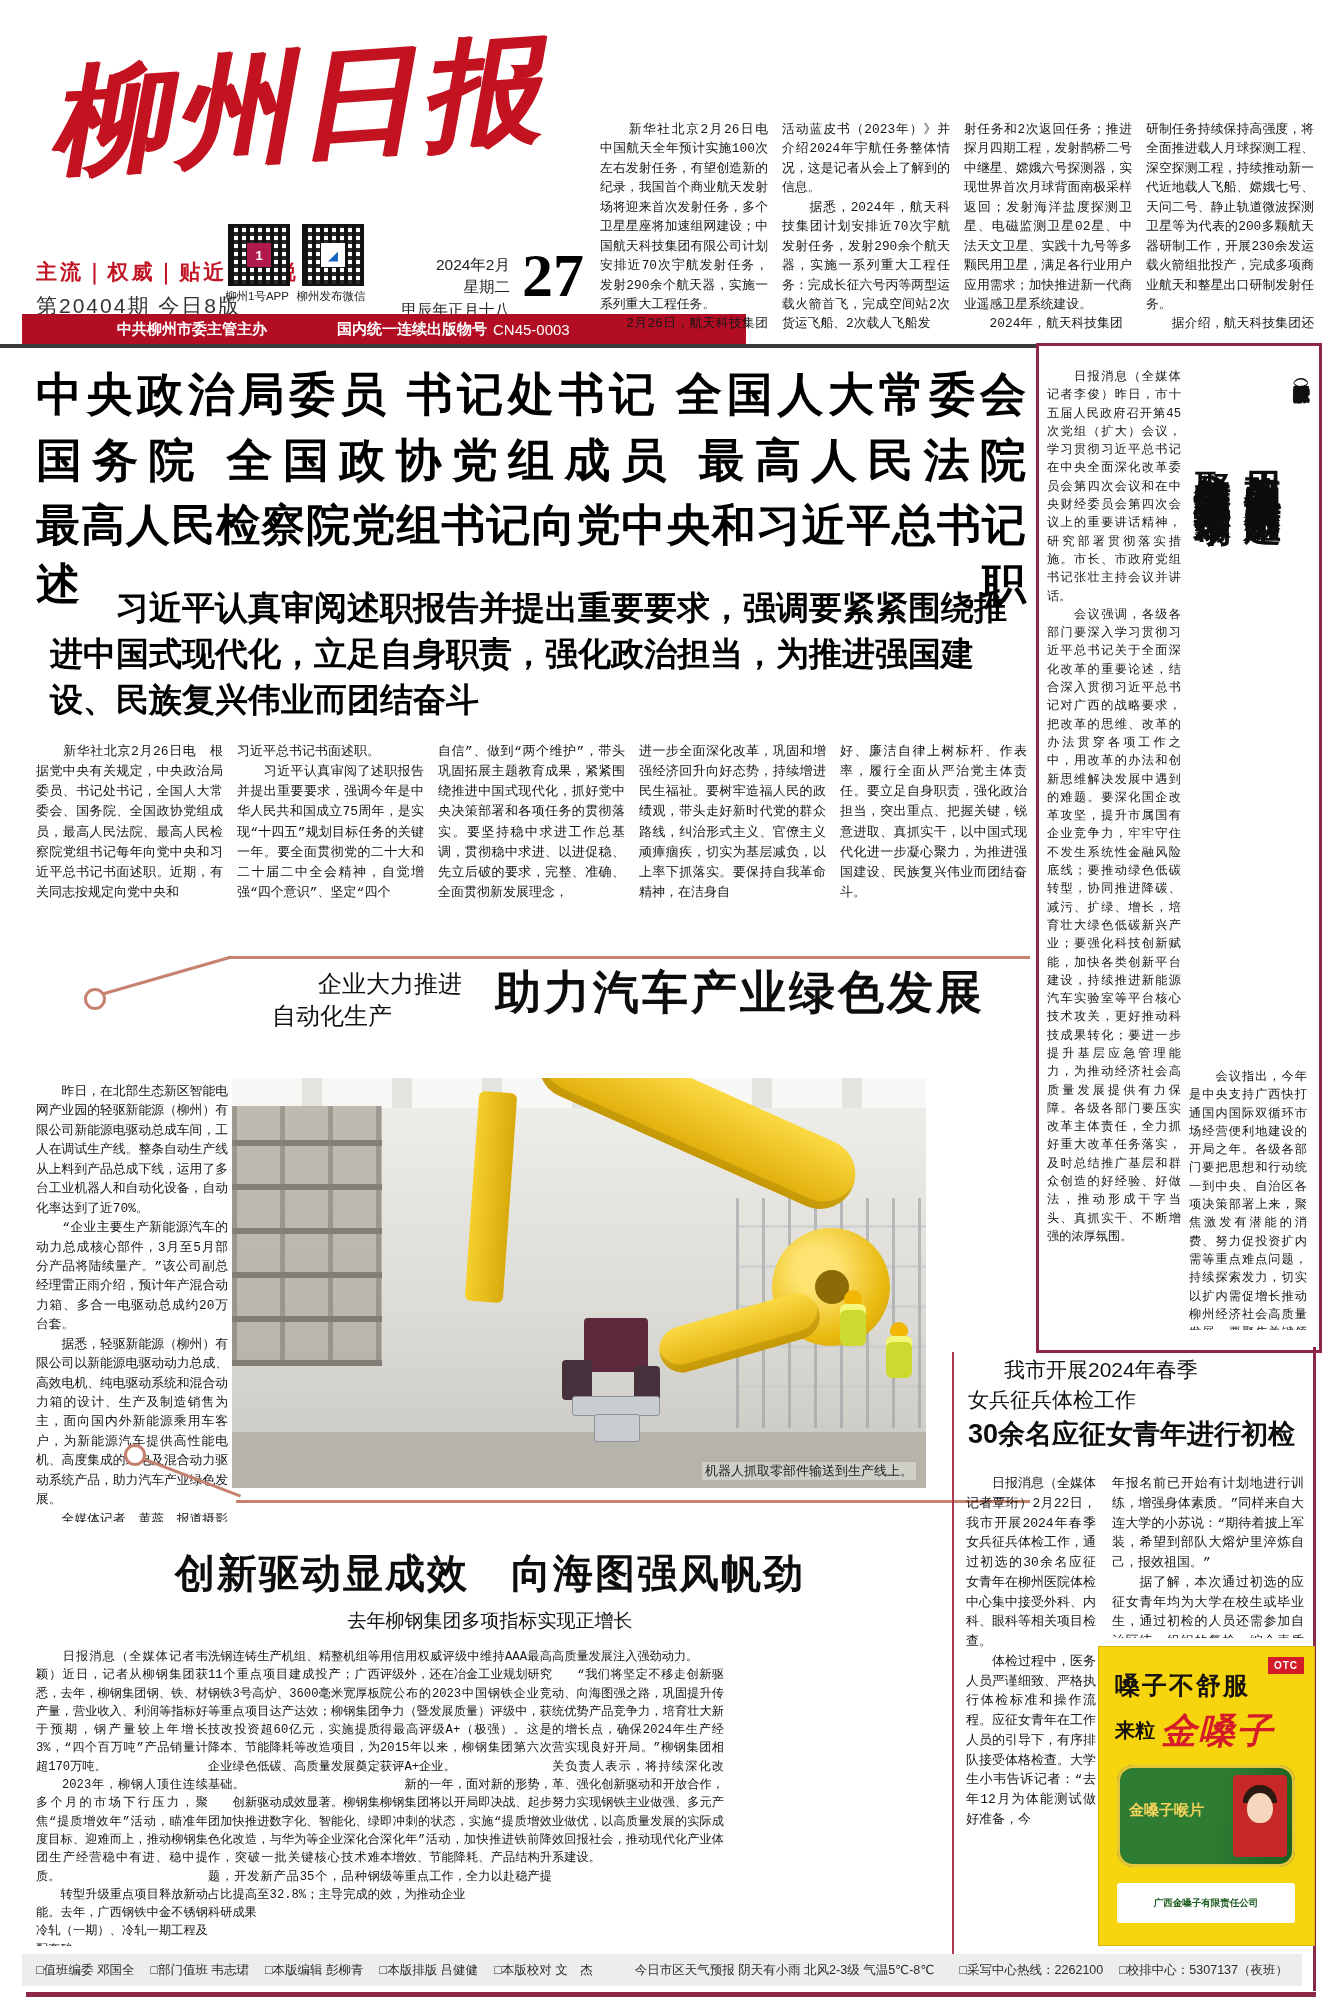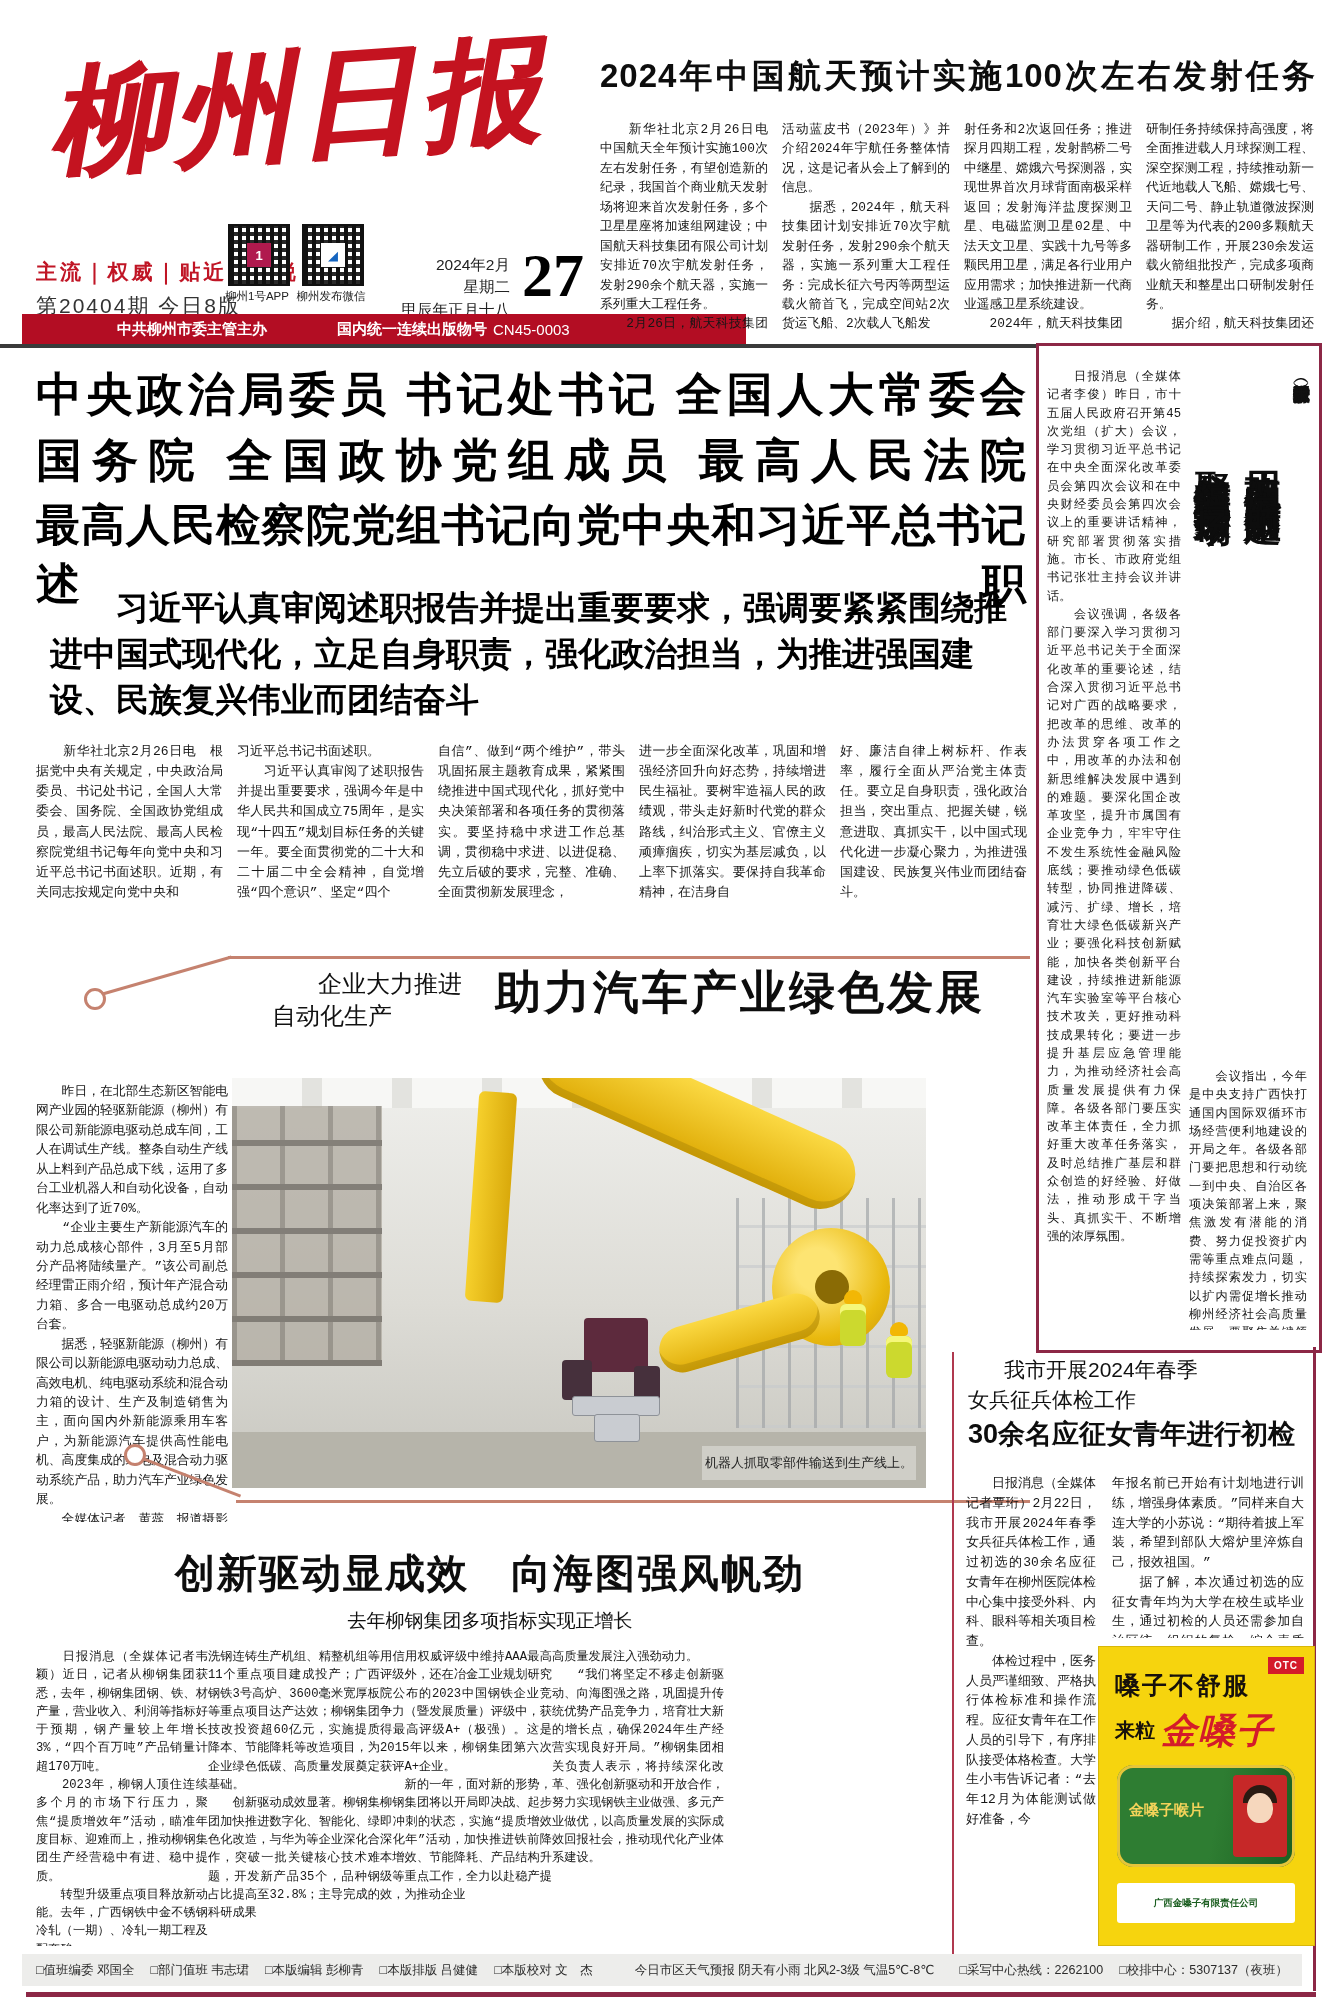--- a/index.html
+++ b/index.html
@@ -49,21 +49,21 @@
   .ph-joint{position:absolute;left:540px;top:150px;width:118px;height:118px;border-radius:50%;
       background:radial-gradient(circle at 38% 35%,#fde472 20%,#e9b90e 65%,#c8960a);}
   .ph-joint-cap{position:absolute;left:583px;top:192px;width:34px;height:34px;border-radius:50%;background:#8a6b05;}
   .ph-grip{position:absolute;background:#46303c;border-radius:4px;}
   .ph-grip.maroon{background:#5d2a3d;}
   .ph-part{position:absolute;background:#c9ccd1;border:1px solid #8e9298;border-radius:3px;}
   .worker-helmet{position:absolute;width:18px;height:14px;border-radius:9px 9px 4px 4px;background:#f2b705;}
   .worker-body{position:absolute;width:26px;height:42px;border-radius:6px;background:#ccd92e;
       box-shadow:inset 0 6px 0 #f5f77a;}
   #photo-caption{position:absolute;right:10px;bottom:8px;font-size:13px;color:#222;
-      font-family:"Liberation Serif","DejaVu Serif",serif;background:rgba(255,255,255,.35);padding:8px 3px;}
+      font-family:"Liberation Serif","DejaVu Serif",serif;background:rgba(255,255,255,.35);padding:0 3px;}
   
   #ad{background:#f6d40e;border:1px solid #d8b70a;overflow:hidden;}
   #ad-otc{position:absolute;right:10px;top:10px;background:#d41b2a;color:#fff;font-weight:900;
       font-size:10px;padding:3px 6px;border-radius:0;letter-spacing:1px;}
   #ad-line1{position:absolute;left:16px;top:22px;font-size:25px;font-weight:900;color:#17110b;letter-spacing:2px;}
   #ad-line2{position:absolute;left:16px;top:60px;font-size:20px;font-weight:900;color:#17110b;}
   #ad-brand{font-family:"DejaVu Serif",serif;font-style:italic;font-weight:bold;
       font-size:36px;color:#d41b2a;letter-spacing:2px;vertical-align:-6px;}
   #ad-box{position:absolute;left:18px;top:118px;width:178px;height:102px;border-radius:16px;
       background:linear-gradient(100deg,#2e7d32 55%,#1b5e20);box-shadow:inset 0 0 0 3px #e6c53a;}
@@ -109,21 +109,20 @@
   </div>
   <div class="abs" style="left:522px;top:240px;font-family:'Liberation Serif','DejaVu Serif',serif;font-weight:bold;font-size:62px;color:#000;">27</div>
 
   <div id="red-bar" class="abs" style="left:22px;top:314px;width:724px;height:30px;">
     <span style="margin-left:95px;">中共柳州市委主管主办</span>
     <span style="margin-left:70px;">国内统一连续出版物号</span>
     <span style="margin-left:6px;font-weight:normal;">CN45-0003</span>
   </div>
   <div class="abs" style="left:0;top:344px;width:1036px;height:4px;background:#3a3a3a;"></div>
 
-  <div class="abs h-sans justify-line" style="left:600px;top:54px;width:716px;font-size:33px;">2024年中国航天预计实施100次左右发射任务</div>
   <div class="abs" style="left:600px;top:120px;width:716px;height:212px;display:flex;gap:14px;">
     <div class="col-text" style="width:168px;height:212px;font-size:12.8px;line-height:1.52;">　　新华社北京2月26日电　中国航天全年预计实施100次左右发射任务，有望创造新的纪录，我国首个商业航天发射场将迎来首次发射任务，多个卫星星座将加速组网建设；中国航天科技集团有限公司计划安排近70次宇航发射任务，发射290余个航天器，实施一系列重大工程任务。
 　　2月26日，航天科技集团在京发布《中国航天科技</div>
     <div class="col-text" style="width:168px;height:212px;font-size:12.8px;line-height:1.52;">活动蓝皮书（2023年）》并介绍2024年宇航任务整体情况，这是记者从会上了解到的信息。
 　　据悉，2024年，航天科技集团计划安排近70次宇航发射任务，发射290余个航天器，实施一系列重大工程任务：完成长征六号丙等两型运载火箭首飞，完成空间站2次货运飞船、2次载人飞船发</div>
     <div class="col-text" style="width:168px;height:212px;font-size:12.8px;line-height:1.52;">射任务和2次返回任务；推进探月四期工程，发射鹊桥二号中继星、嫦娥六号探测器，实现世界首次月球背面南极采样返回；发射海洋盐度探测卫星、电磁监测卫星02星、中法天文卫星、实践十九号等多颗民用卫星，满足各行业用户应用需求；加快推进新一代商业遥感卫星系统建设。
 　　2024年，航天科技集团</div>
     <div class="col-text" style="width:168px;height:212px;font-size:12.8px;line-height:1.52;">研制任务持续保持高强度，将全面推进载人月球探测工程、深空探测工程，持续推动新一代近地载人飞船、嫦娥七号、天问二号、静止轨道微波探测卫星等为代表的200多颗航天器研制工作，开展230余发运载火箭组批投产，完成多项商业航天和整星出口研制发射任务。
 　　据介绍，航天科技集团还将完成多次商业发射任务，（下转二版）</div>
   </div>

